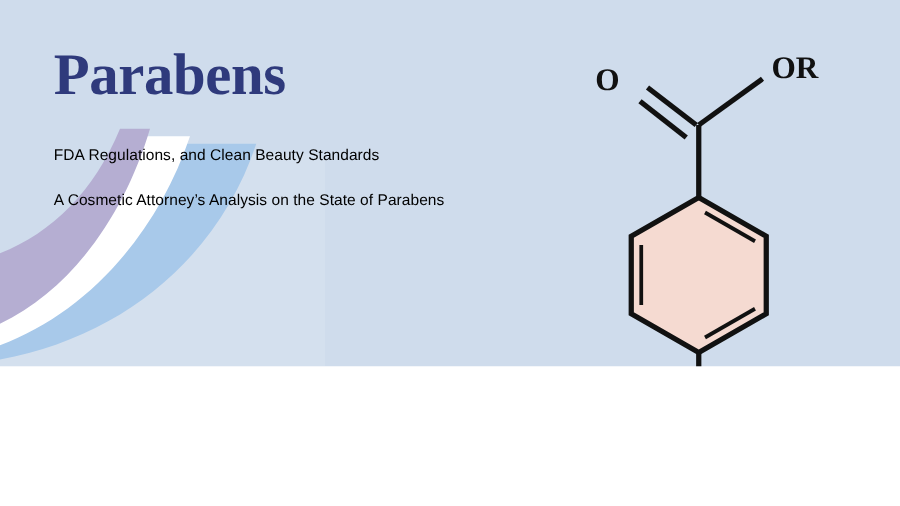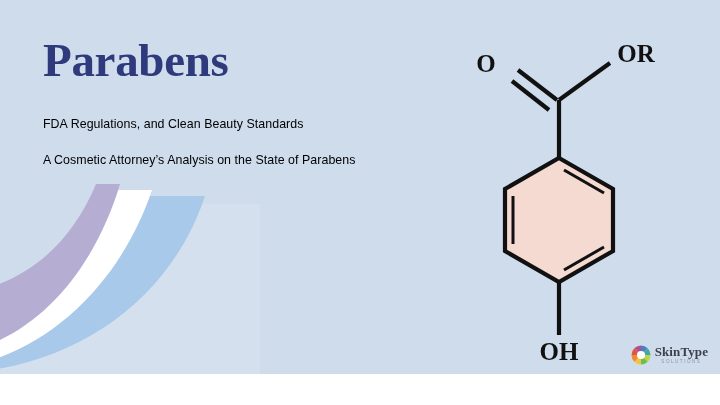--- a/index.html
+++ b/index.html
@@ -8,21 +8,21 @@
   }
   body {
     width: 720px;
     height: 405px;
     overflow: hidden;
     font-family: "Liberation Sans", sans-serif;
   }
   #slide {
     position: relative;
     width: 720px;
-    height: 374px;
+    height: 293px;
     background: #cfdcec;
     overflow: hidden;
   }
 
   
   #corner-decoration {
     position: absolute;
     left: 0;
     bottom: 0;
     width: 260px;
@@ -145,33 +145,14 @@
         <line x1="89" y1="70" x2="140" y2="33"></line>
 
         <line x1="89" y1="252" x2="89" y2="305"></line>
       </g>
       <text class="atom-label" x="16" y="42" text-anchor="middle">O</text>
       <text class="atom-label" x="166" y="32" text-anchor="middle">OR</text>
       <text class="atom-label" x="89" y="330" text-anchor="middle">OH</text>
     </svg>
   </div>
 
-  <div id="brand-logo">
-    <svg width="20" height="20" viewBox="0 0 40 40">
-      <g transform="translate(20,20)">
-        <path d="M0 0 L0 -19 A19 19 0 0 1 13.4 -13.4 Z" fill="#4a7fc1"></path>
-        <path d="M0 0 L13.4 -13.4 A19 19 0 0 1 19 0 Z" fill="#3fa9a5"></path>
-        <path d="M0 0 L19 0 A19 19 0 0 1 13.4 13.4 Z" fill="#bcd44a"></path>
-        <path d="M0 0 L13.4 13.4 A19 19 0 0 1 0 19 Z" fill="#6cbf4a"></path>
-        <path d="M0 0 L0 19 A19 19 0 0 1 -13.4 13.4 Z" fill="#f3c53f"></path>
-        <path d="M0 0 L-13.4 13.4 A19 19 0 0 1 -19 0 Z" fill="#ef8b34"></path>
-        <path d="M0 0 L-19 0 A19 19 0 0 1 -13.4 -13.4 Z" fill="#e0553f"></path>
-        <path d="M0 0 L-13.4 -13.4 A19 19 0 0 1 0 -19 Z" fill="#b44f8f"></path>
-        <circle cx="0" cy="0" r="8.2" fill="#ffffff"></circle>
-      </g>
-    </svg>
-    <div id="logo-wordmark">
-      <span id="logo-name">SkinType</span>
-      <span id="logo-tagline">SOLUTIONS</span>
-    </div>
-  </div>
 
 </div>
 
 </body></html>

